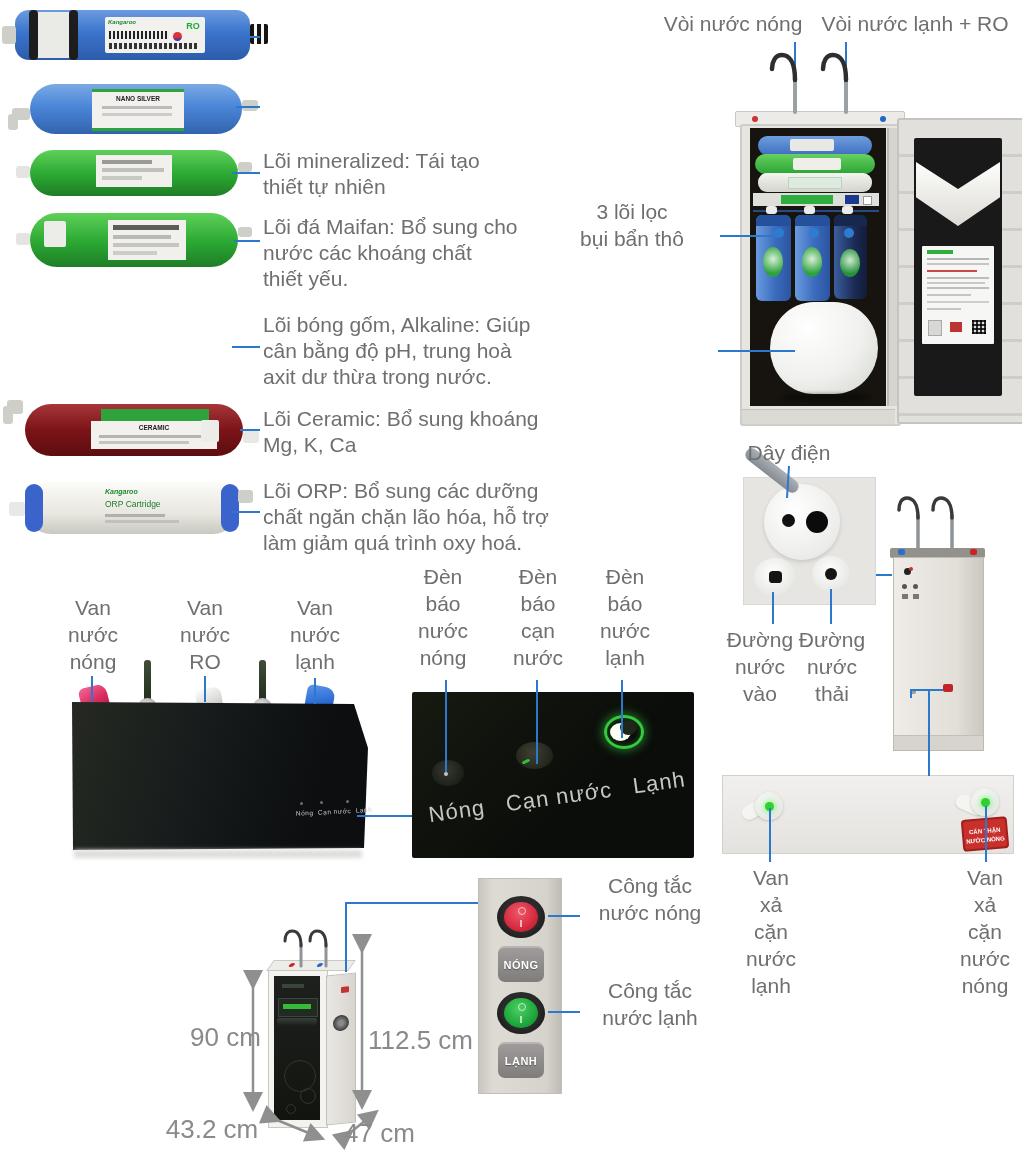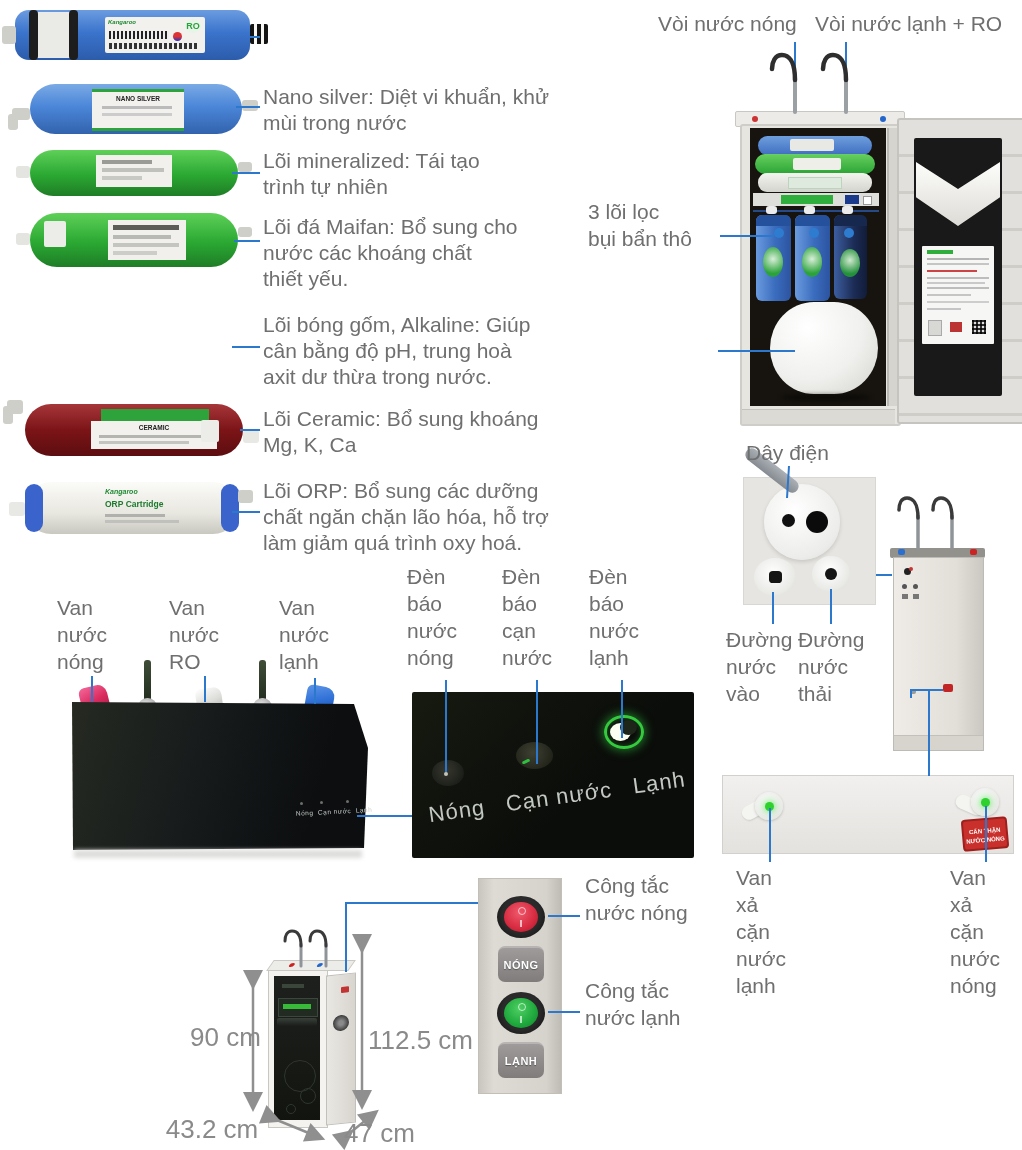--- a/index.html
+++ b/index.html
@@ -1,20 +1,20 @@
 <!DOCTYPE html>
 <html><head>
 <meta charset="utf-8">
 <style>
   html,body{margin:0;padding:0;background:#fff}
   #stage{position:relative;width:1022px;height:1150px;background:#fff;overflow:hidden;
          font-family:"Liberation Sans",sans-serif}
   .abs{position:absolute}
   .lbl{position:absolute;color:#6f6f6f;font-size:21px;line-height:27px;white-space:pre-line;
-       text-align:left;z-index:10}
+       text-align:center;z-index:10}
   .desc{position:absolute;color:#6f6f6f;font-size:21px;line-height:26px;white-space:pre-line;z-index:10}
   .dim{position:absolute;color:#8a8a8a;font-size:26px;z-index:10;white-space:nowrap}
   .nub{position:absolute;background:#cfcfca;border-radius:3px}
   .photo{position:absolute;z-index:1}
   svg.overlay{position:absolute;left:0;top:0;z-index:6;pointer-events:none}
   .badge{position:absolute;width:46px;height:34px;border-radius:7px;z-index:3;
          background:linear-gradient(180deg,#a09b9b,#817c7c);border-top:2px solid #b8b4b4;
          color:#fff;font-size:11px;font-weight:bold;letter-spacing:.5px;display:flex;
          align-items:center;justify-content:center;text-shadow:0 1px 1px #555}
   .rocker{position:absolute;width:48px;height:42px;border-radius:50%;z-index:3;
@@ -47,35 +47,33 @@
     <div class="abs" style="left:0;top:0;right:0;bottom:0;border-radius:25px;background:linear-gradient(180deg,#7baae5,#4b86d8 45%,#3263ad)"></div>
     <div class="abs" style="left:62px;top:5px;width:92px;height:36px;background:#f2f1ee;border-top:3px solid #2ea23b;border-bottom:3px solid #2ea23b">
       <div class="abs" style="left:0;top:3px;width:100%;text-align:center;font-size:6.5px;font-weight:bold;color:#222">NANO SILVER</div>
       <div class="abs" style="left:10px;top:14px;width:70px;height:3px;background:#bbb"></div>
       <div class="abs" style="left:10px;top:21px;width:70px;height:3px;background:#ccc"></div>
     </div>
     <div class="nub" style="left:-18px;top:24px;width:18px;height:12px"></div>
     <div class="nub" style="left:-22px;top:30px;width:10px;height:16px"></div>
     <div class="nub" style="right:-16px;top:16px;width:16px;height:11px"></div>
   </div>
-  <div class="desc" style="left:263px;top:84px;width:330px">Nano silver: Diệt vi khuẩn, khử
-mùi trong nước</div>
 
   <div class="photo" style="left:30px;top:150px;width:208px;height:46px">
     <div class="abs" style="left:0;top:0;right:0;bottom:0;border-radius:23px;background:linear-gradient(180deg,#5ed058,#2aa832 55%,#1f7d26)"></div>
     <div class="abs" style="left:66px;top:5px;width:76px;height:32px;background:#f1f0ec">
       <div class="abs" style="left:6px;top:5px;width:50px;height:4px;background:#9a9a96"></div>
       <div class="abs" style="left:6px;top:13px;width:62px;height:4px;background:#c0c0bc"></div>
       <div class="abs" style="left:6px;top:21px;width:40px;height:4px;background:#c8c8c4"></div>
     </div>
     <div class="nub" style="left:-14px;top:16px;width:14px;height:12px;background:#e4e4e0"></div>
     <div class="nub" style="right:-14px;top:12px;width:14px;height:10px"></div>
   </div>
   <div class="desc" style="left:263px;top:148px;width:330px">Lõi mineralized: Tái tạo
-trình tự nhiên</div>
+thiết tự nhiên</div>
 
   <div class="photo" style="left:30px;top:213px;width:208px;height:54px">
     <div class="abs" style="left:0;top:0;right:0;bottom:0;border-radius:27px;background:linear-gradient(180deg,#5ed058,#2aa832 55%,#1f7d26)"></div>
     <div class="abs" style="left:14px;top:8px;width:22px;height:26px;background:#ecece8;border-radius:2px"></div>
     <div class="abs" style="left:78px;top:7px;width:78px;height:40px;background:#f1f0ec">
       <div class="abs" style="left:5px;top:5px;width:66px;height:5px;background:#5c5c58"></div>
       <div class="abs" style="left:5px;top:15px;width:58px;height:4px;background:#b8b8b4"></div>
       <div class="abs" style="left:5px;top:23px;width:66px;height:4px;background:#c4c4c0"></div>
       <div class="abs" style="left:5px;top:31px;width:44px;height:4px;background:#ccccc8"></div>
     </div>
@@ -105,21 +103,21 @@
   </div>
   <div class="desc" style="left:263px;top:406px;width:330px">Lõi Ceramic: Bổ sung khoáng
 Mg, K, Ca</div>
 
   <div class="photo" style="left:25px;top:482px;width:214px;height:52px">
     <div class="abs" style="left:0;top:0;right:0;bottom:0;border-radius:26px;background:linear-gradient(180deg,#fbfbf8,#e8e7e0 60%,#c9c8c0)"></div>
     <div class="abs" style="left:0;top:2px;width:18px;height:48px;border-radius:12px;background:#3a64cc"></div>
     <div class="abs" style="right:0;top:2px;width:18px;height:48px;border-radius:12px;background:#3a64cc"></div>
     <div class="abs" style="left:80px;top:6px;width:104px;height:40px">
       <div class="abs" style="left:0;top:0;font-size:7px;font-weight:bold;font-style:italic;color:#1f8a33">Kangaroo</div>
-      <div class="abs" style="left:0;top:11px;font-size:8.5px;font-weight:bold;color:#1d7a2e">ORP Cartridge</div>
+      <div class="abs" style="left:0;top:11px;font-size:8.5px;font-weight:normal;color:#1d7a2e">ORP Cartridge</div>
       <div class="abs" style="left:0;top:26px;width:60px;height:3px;background:#b0b0ac"></div>
       <div class="abs" style="left:0;top:32px;width:74px;height:3px;background:#c0c0bc"></div>
     </div>
     <div class="nub" style="left:-16px;top:20px;width:16px;height:14px;background:#e8e8e4"></div>
     <div class="nub" style="right:-14px;top:8px;width:15px;height:13px"></div>
   </div>
   <div class="desc" style="left:263px;top:478px;width:330px">Lõi ORP: Bổ sung các dưỡng
 chất ngăn chặn lão hóa, hỗ trợ
 làm giảm quá trình oxy hoá.</div>
 
@@ -188,21 +186,21 @@
         <div class="abs" style="left:5px;top:48px;width:44px;height:2px;background:#c5c5c5"></div>
         <div class="abs" style="left:5px;top:55px;width:62px;height:2px;background:#cdcdcd"></div>
         <div class="abs" style="left:5px;top:62px;width:34px;height:2px;background:#c5c5c5"></div>
         <div class="abs" style="left:6px;top:74px;width:12px;height:14px;background:#d8d8d4;border:1px solid #aaa"></div>
         <div class="abs" style="left:28px;top:76px;width:12px;height:10px;background:#b33"></div>
         <div class="abs" style="left:50px;top:74px;width:14px;height:14px;background:repeating-linear-gradient(0deg,#333 0 2px,#eee 2px 4px),repeating-linear-gradient(90deg,#333 0 2px,#eee 2px 4px);background-blend-mode:multiply"></div>
       </div>
     </div>
   </div>
 
-  <div class="lbl" style="left:588px;top:198px;width:118px">3 lõi lọc
+  <div class="lbl" style="left:573px;top:198px;width:118px">3 lõi lọc
 bụi bẩn thô</div>
 
   <div class="lbl" style="left:746px;top:439px;width:86px;white-space:nowrap">Dây điện</div>
 
   <div class="photo" style="left:743px;top:477px;width:131px;height:126px;background:#e6e5e2;border:1px solid #d8d7d4">
     <div class="abs" style="left:20px;top:6px;width:76px;height:76px;border-radius:50%;background:radial-gradient(circle at 40% 35%,#ffffff,#ececea 70%,#d8d8d4);box-shadow:0 2px 4px #00000022"></div>
     <div class="abs" style="left:38px;top:36px;width:13px;height:13px;border-radius:50%;background:#111"></div>
     <div class="abs" style="left:62px;top:33px;width:22px;height:22px;border-radius:50%;background:#0b0b0b"></div>
     <div class="abs" style="left:-4px;top:-14px;width:64px;height:13px;border-radius:7px;background:linear-gradient(180deg,#aab0b6,#858b91);transform:rotate(38deg)"></div>
     <div class="abs" style="left:10px;top:80px;width:42px;height:38px;border-radius:50%;background:radial-gradient(circle at 45% 40%,#ffffff,#e9e9e6 65%,#d2d2ce)"></div>

